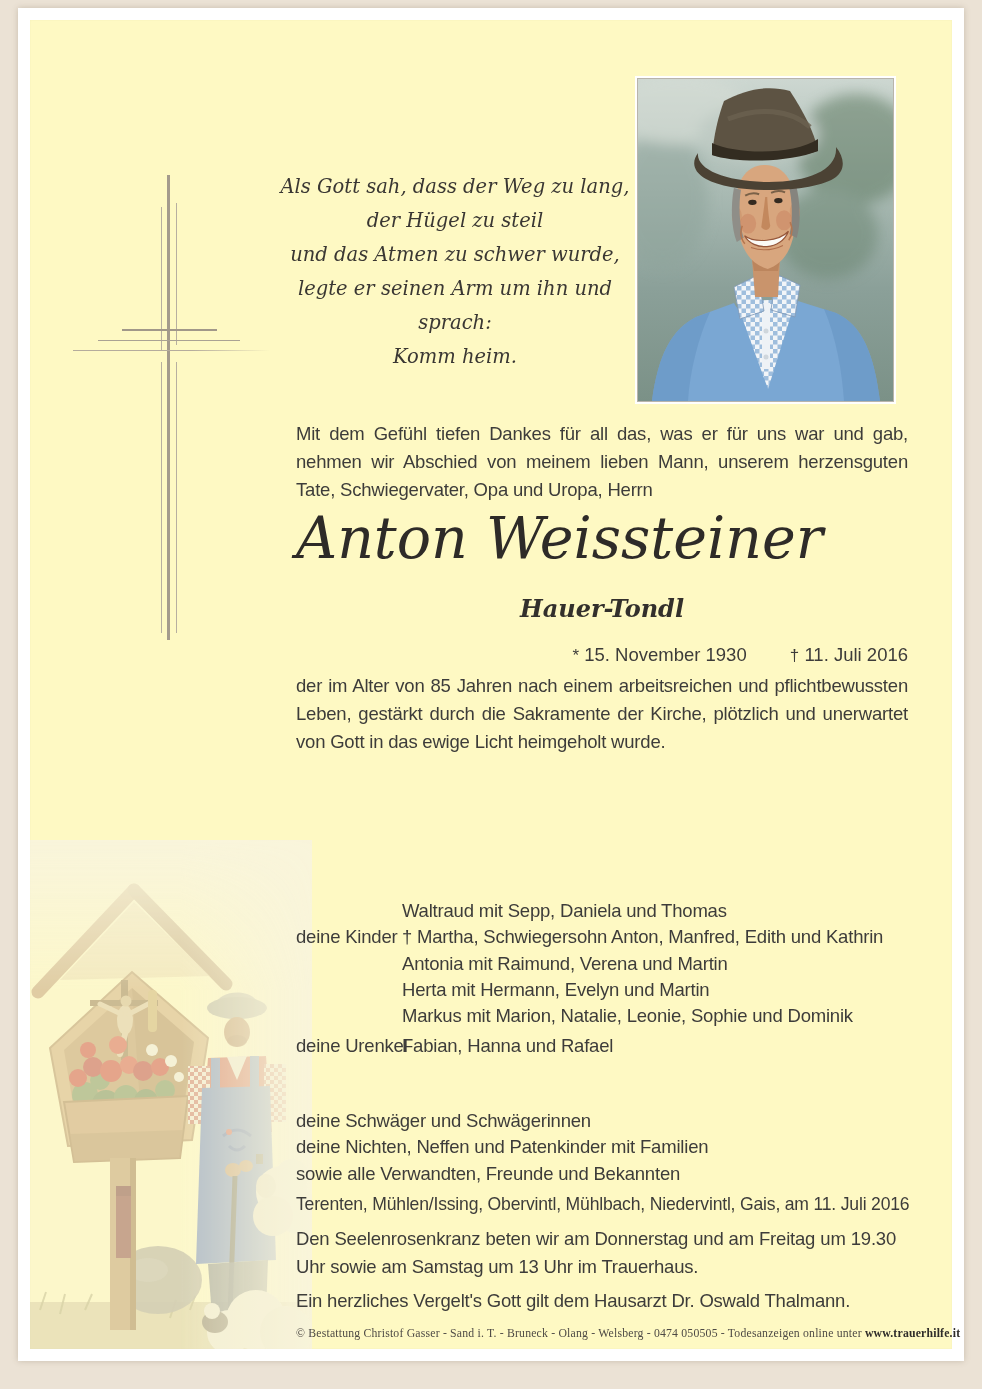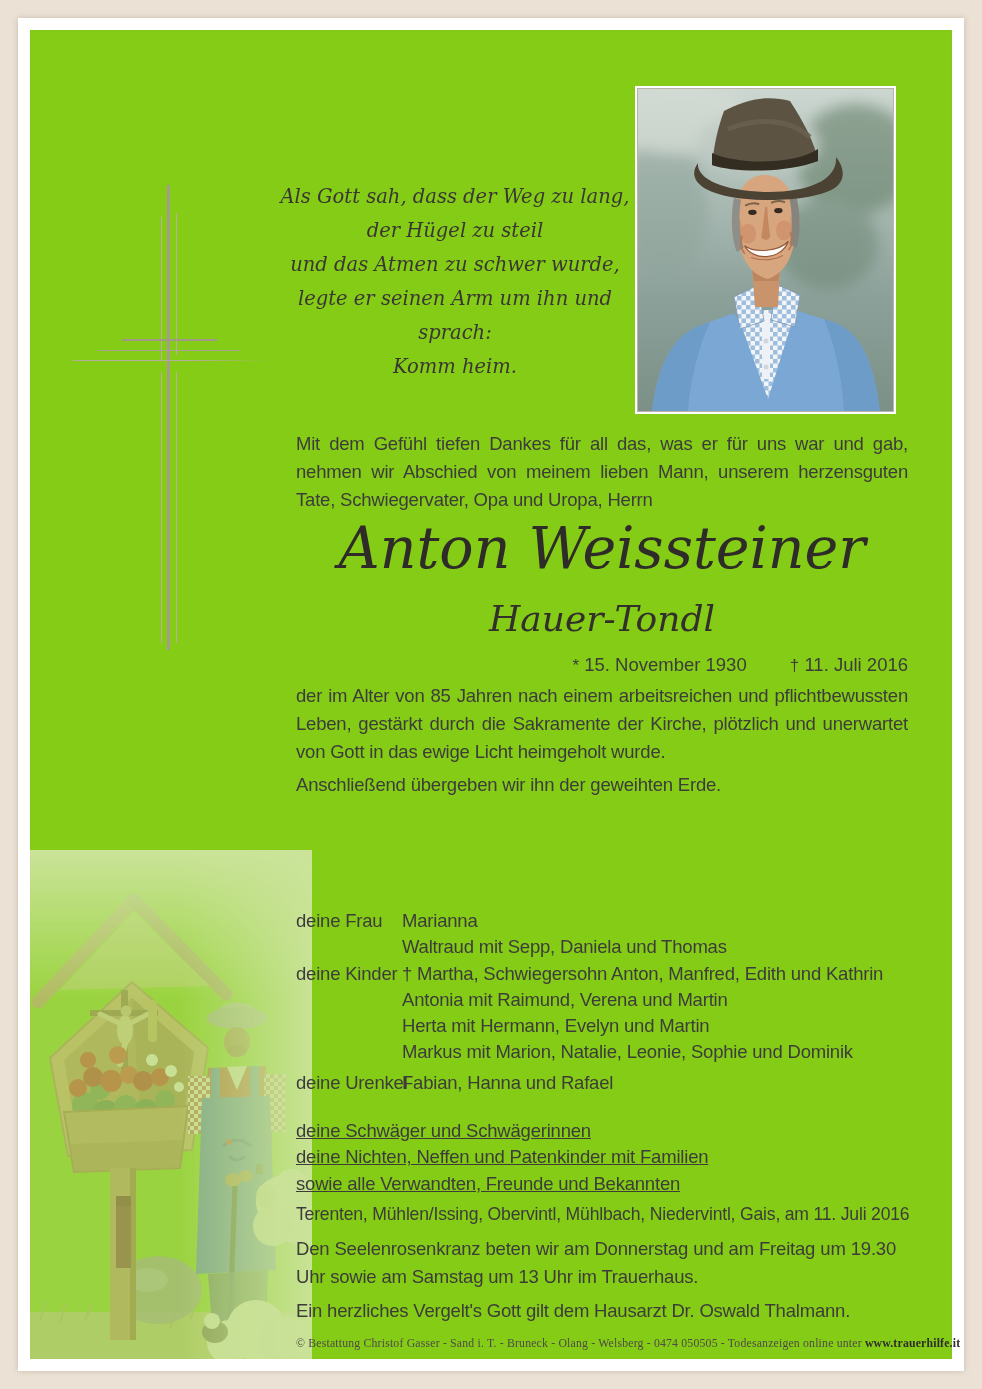--- a/index.html
+++ b/index.html
@@ -1,52 +1,52 @@
 <!DOCTYPE html>
 <html><head>
 <meta charset="utf-8">
 <style>
   html,body{margin:0;padding:0;background:#ebe2d5;}
   .page{position:relative;width:982px;height:1389px;background:#ebe2d5;overflow:hidden;
         font-family:"Liberation Sans",sans-serif;}
-  .card{position:absolute;left:18px;top:18px;width:946px;height:1353px;box-sizing:border-box;
-        border:12px solid #ffffff;background:#84cc16;
+  .card{position:absolute;left:18px;top:8px;width:946px;height:1353px;box-sizing:border-box;
+        border:12px solid #ffffff;background:#fef9c3;
         box-shadow:0 0 6px rgba(110,95,70,.28), inset 0 0 2px rgba(0,0,0,.05);}
   
   .cl{position:absolute;}
   .cl.v-main{left:137px;top:155px;width:2.5px;height:465px;background:#a49b8c;}
   .cl.v-l-up{left:131px;top:187px;width:1.4px;height:143px;background:#b7afa0;}
   .cl.v-r-up{left:145.5px;top:183px;width:1.4px;height:142px;background:#b7afa0;}
   .cl.v-l-lo{left:131px;top:342px;width:1.4px;height:271px;background:#b7afa0;}
   .cl.v-r-lo{left:145.5px;top:342px;width:1.4px;height:271px;background:#b7afa0;}
   .cl.h1{left:92px;top:309px;width:95px;height:2.4px;background:#a19889;}
   .cl.h2{left:68px;top:319.5px;width:142px;height:1.7px;background:#aaa293;}
   .cl.h3{left:43px;top:329.5px;width:197px;height:1.4px;
          background:linear-gradient(to right,#b5ac9c 0%,#b5ac9c 60%,rgba(213,206,193,0) 100%);}
   
   .script{font-family:"DejaVu Serif",serif;font-style:italic;color:#3a3733;}
   .poem{position:absolute;left:235px;top:150px;width:380px;text-align:center;
         font-size:19.5px;line-height:34px;}
-  .deceased-name{position:absolute;left:266px;top:486px;width:612px;text-align:center;
+  .deceased-name{position:absolute;left:266px;top:486px;width:612px;text-align:left;
         font-size:57px;line-height:64px;color:#2e2b28;}
   .house-name{position:absolute;left:266px;top:568px;width:612px;text-align:center;
-        font-size:36px;line-height:42px;color:#33302c;}
+        font-size:24px;line-height:42px;color:#33302c;font-weight:bold;}
   
   .tx{position:absolute;left:266px;width:612px;color:#3d3c3a;
       font-size:18.5px;line-height:28px;letter-spacing:-0.2px;z-index:2;}
   .just{text-align:justify;}
   .dates{position:absolute;left:266px;top:624px;width:612px;text-align:right;
          font-size:18.5px;color:#3d3c3a;letter-spacing:0;z-index:2;}
   .dates .sym{font-size:17px;}
   .dates .death-group{margin-left:38px;}
   .mourners{line-height:26.3px;}
   .mrow{white-space:nowrap;}
   .mrow.gap-above{margin-top:4px;}
   .mlabel{display:inline-block;width:106px;}
-  .plainrows{line-height:26.3px;text-decoration:underline;}
+  .plainrows{line-height:26.3px;}
   .fit{white-space:nowrap;transform:scaleX(.95);transform-origin:left center;}
   .rosary{width:600px;}
   
   .photo{position:absolute;left:607px;top:58px;width:255px;height:322px;
          border:1px solid #b9b4aa;box-shadow:0 0 0 2px #ffffff;background:#9fb2ab;z-index:1;}
   .photo svg{display:block;}
   
   .shrine{position:absolute;left:0;top:820px;width:282px;height:509px;opacity:.62;z-index:0;}
   
   .footer{position:absolute;left:266px;top:1306px;white-space:nowrap;z-index:2;
@@ -259,27 +259,24 @@
       <span>15. November 1930</span>
       <span class="death-group">
         <span class="sym">†</span>
         <span>11. Juli 2016</span>
       </span>
     </div>
 
     <div class="tx just" style="top:652px">der im Alter von 85 Jahren nach einem arbeitsreichen und pflichtbewussten Leben, gestärkt durch die Sakramente der Kirche, plötzlich und unerwartet von Gott in das ewige Licht heimgeholt wurde.</div>
 
     <div class="tx" style="top:741px">
-      <div>Anschließend übergeben wir ihn der geweihten Erde.</div>
     </div>
 
 
     <div class="tx mourners" style="top:878px">
-      <div class="mrow">
-        <span class="mlabel">deine Frau</span><span>Marianna</span></div>
       <div class="mrow">
         <span class="mlabel"></span><span>Waltraud mit Sepp, Daniela und Thomas</span></div>
       <div class="mrow">
         <span class="mlabel">deine Kinder</span><span>† Martha, Schwiegersohn Anton, Manfred, Edith und Kathrin</span></div>
       <div class="mrow">
         <span class="mlabel"></span><span>Antonia mit Raimund, Verena und Martin</span></div>
       <div class="mrow">
         <span class="mlabel"></span><span>Herta mit Hermann, Evelyn und Martin</span></div>
       <div class="mrow">
         <span class="mlabel"></span><span>Markus mit Marion, Natalie, Leonie, Sophie und Dominik</span></div>

